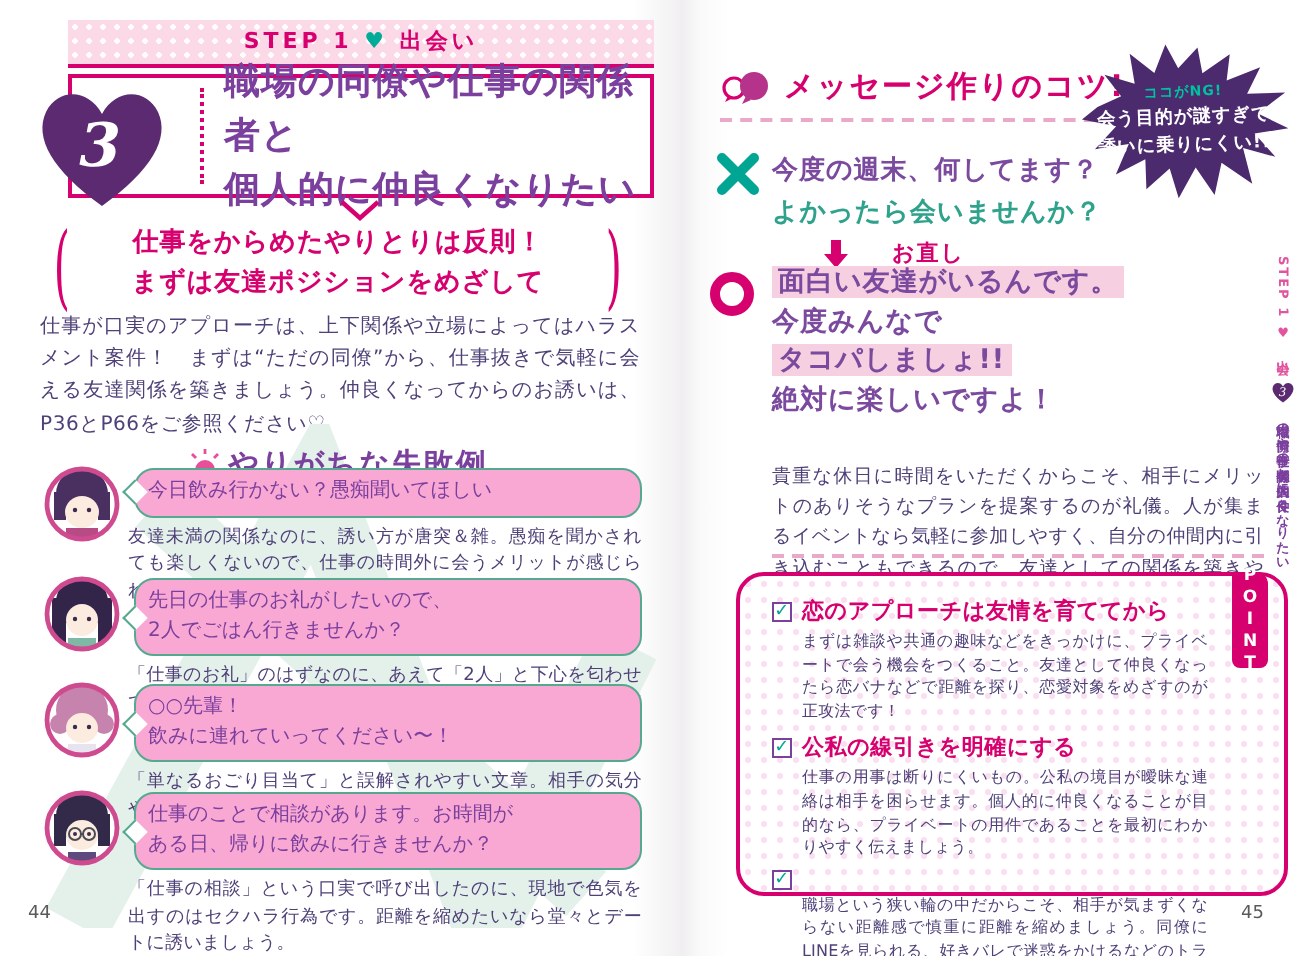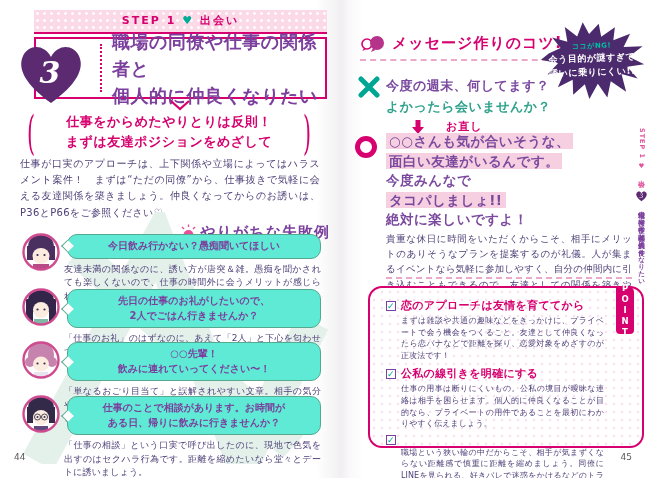--- a/index.html
+++ b/index.html
@@ -28,28 +28,28 @@
   .heart-badge { position:absolute; left:6px; top:33px; width:74px; height:68px; z-index:3; }
   .chevron-down { position:absolute; left:162px; top:94px; }
   .slogan { position:absolute; left:0; width:100%; top:106px; text-align:center;
     color:#d6006f; font-size:13px; font-weight:700; line-height:1.55; letter-spacing:.5px; }
   .paren { position:absolute; top:100px; color:#d6006f; font-family:"DejaVu Serif", serif;
     font-size:46px; font-weight:400; transform:scaleX(.45); }
   .paren-open { left:14px; } .paren-close { right:14px; }
   .intro { position:absolute; left:12px; top:150px; width:300px; font-size:10px;
     color:#4f4178; line-height:1.62; letter-spacing:.3px; text-align:justify; }
   .mint-deco { position:absolute; left:0; top:206px; z-index:0; }
-  .fail-heading { position:absolute; left:0; width:100%; top:217px; text-align:right;
+  .fail-heading { position:absolute; left:0; width:100%; top:217px; text-align:center;
     font-size:15px; font-weight:800; color:#7b3f9d; letter-spacing:1px; z-index:1; }
   .fail-heading svg { vertical-align:-2px; margin-right:3px; }
   .fail-row { position:absolute; left:0; width:100%; z-index:1; }
   .avatar { position:absolute; left:13px; top:-2px; width:40px; height:40px; }
-  .bubble { position:relative; margin-left:59px; margin-right:9px; background:#5eead4;
+  .bubble { position:relative; margin-left:59px; margin-right:9px; background:#f9a8d4;
     border:1.5px solid #55a98e; border-radius:10px; padding:4px 6px; min-height:24px;
-    text-align:center; font-size:10px; font-weight:700; color:#7b3f9d; line-height:1.45;
+    text-align:left; font-size:10px; font-weight:400; color:#7b3f9d; line-height:1.45;
     white-space:pre-line; }
   .bubble::before { content:""; position:absolute; left:-5.5px; top:50%; width:8px; height:8px;
     background:#fff; border-left:1.5px solid #55a98e; border-bottom:1.5px solid #55a98e;
     transform:translateY(-50%) rotate(45deg); }
   .fail-desc { margin:4px 9px 0 56px; font-size:9px; color:#4f4178; line-height:1.5;
     text-align:justify; letter-spacing:.1px; }
   .pagenum { position:absolute; top:446px; font-size:9px; color:#5a5a5a; z-index:2; }
   .pagenum-left { left:6px; } .pagenum-right { right:14px; }
 
   
@@ -294,21 +294,20 @@
       <svg width="12" height="14" viewBox="0 0 12 14">
         <path d="M3.5,0 h5 v7 h3.5 l-6,7 -6,-7 h3.5 z" fill="#d6006f"></path>
       </svg>
       <span class="fix-label">お直し</span>
     </div>
 
     <svg class="ok-circle" width="24" height="24" viewBox="0 0 24 24">
       <circle cx="12" cy="12" r="8.5" fill="none" stroke="#d6006f" stroke-width="5"></circle>
     </svg>
     <div class="ok-lines">
-      <div><span class="hl">○○さんも気が合いそうな、</span></div>
       <div><span class="hl">面白い友達がいるんです。</span></div>
       <div><span>今度みんなで</span></div>
       <div><span class="hl">タコパしましょ!!</span></div>
       <div><span>絶対に楽しいですよ！</span></div>
     </div>
 
     <div class="tips-body">貴重な休日に時間をいただくからこそ、相手にメリットのありそうなプランを提案するのが礼儀。人が集まるイベントなら気軽に参加しやすく、自分の仲間内に引き込むこともできるので、友達としての関係を築きやすくなります！</div>
     <div class="tips-sep"></div>
 
     <div class="point-box">

